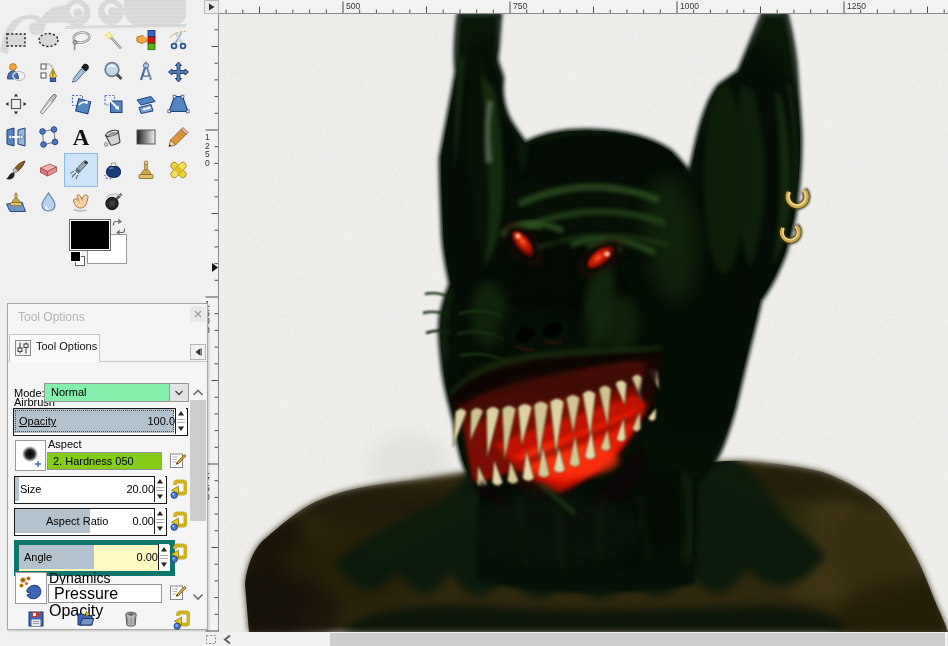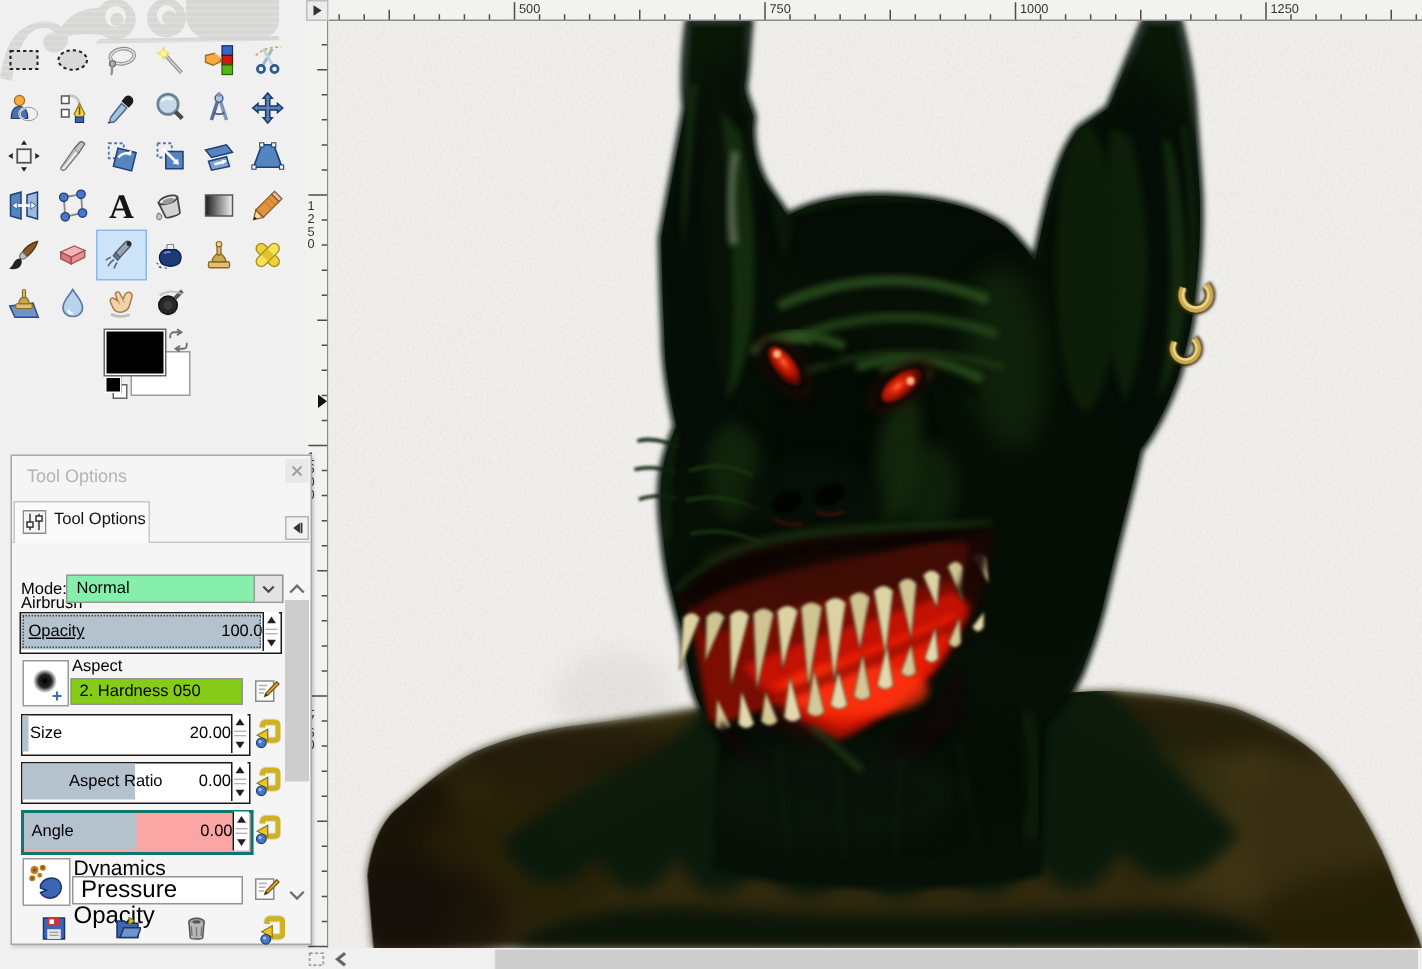--- a/index.html
+++ b/index.html
@@ -634,21 +634,21 @@
 <path d="M 5.0,23 L 8.0,18.5 L 2.0,18.5 Z" fill="#222"></path>
           </svg></div>
 </div>
 <svg class="abs" style="left:162px;top:207px;" width="17" height="20" viewBox="0 0 17 20">
 <path d="M 5,6 L 5,4.5 C 5,3.2 6,2.5 7.5,2.5 L 13,2.5 C 14.5,2.5 15.5,3.5 15.5,5 L 15.5,12 C 15.5,13.5 14.5,14.5 13,14.5 L 7,14.5" fill="none" stroke="#e7c820" stroke-width="3.4"></path>
 <path d="M 5,6 L 5,4.5 C 5,3.2 6,2.5 7.5,2.5 L 13,2.5 C 14.5,2.5 15.5,3.5 15.5,5 L 15.5,12 C 15.5,13.5 14.5,14.5 13,14.5 L 7,14.5" fill="none" stroke="#8a7510" stroke-width="4.6" opacity="0.25"></path>
 <path d="M 8.5,10.5 L 1.5,14.5 L 8.5,18.2 Z" fill="#e7c820" stroke="#8a7510" stroke-width="0.8" transform="translate(0,-3.3)"></path>
 <circle cx="4.2" cy="16.2" r="3.2" fill="#4a78c8" stroke="#1a3a78" stroke-width="0.8"></circle>
 <circle cx="3.4" cy="15.4" r="1.1" fill="#9cc0ee"></circle>
 </svg>
-<div class="abs" style="left:6px;top:236px;width:151px;height:26px;background:#fca5a5;border:2px solid #0f766e;">
+<div class="abs" style="left:6px;top:236px;width:151px;height:26px;background:#fef9c3;border:5px solid #0f766e;">
 <div class="abs" style="left:0;top:0;width:75px;height:24px;background:#b3c2cc;"></div>
 <div class="abs" style="left:5px;top:0;height:24px;line-height:24px;font-size:11px;color:#000;">Angle</div>
 <div class="abs" style="right:12px;top:0;height:24px;line-height:24px;font-size:11px;color:#000;">0.00</div>
 <div class="abs" style="left:139px;top:-1px;width:10px;height:26px;background:#fff;border-left:1px solid #1a1a1a;">
 <svg width="10" height="26">
             <path d="M 5.0,3 L 8.0,7.5 L 2.0,7.5 Z" fill="#222"></path>
 <path d="M 1,11.5 H 9 M 1,14.5 H 9" stroke="#999" stroke-width="0.8"></path>
 <path d="M 5.0,23 L 8.0,18.5 L 2.0,18.5 Z" fill="#222"></path>
           </svg></div>
 </div>

